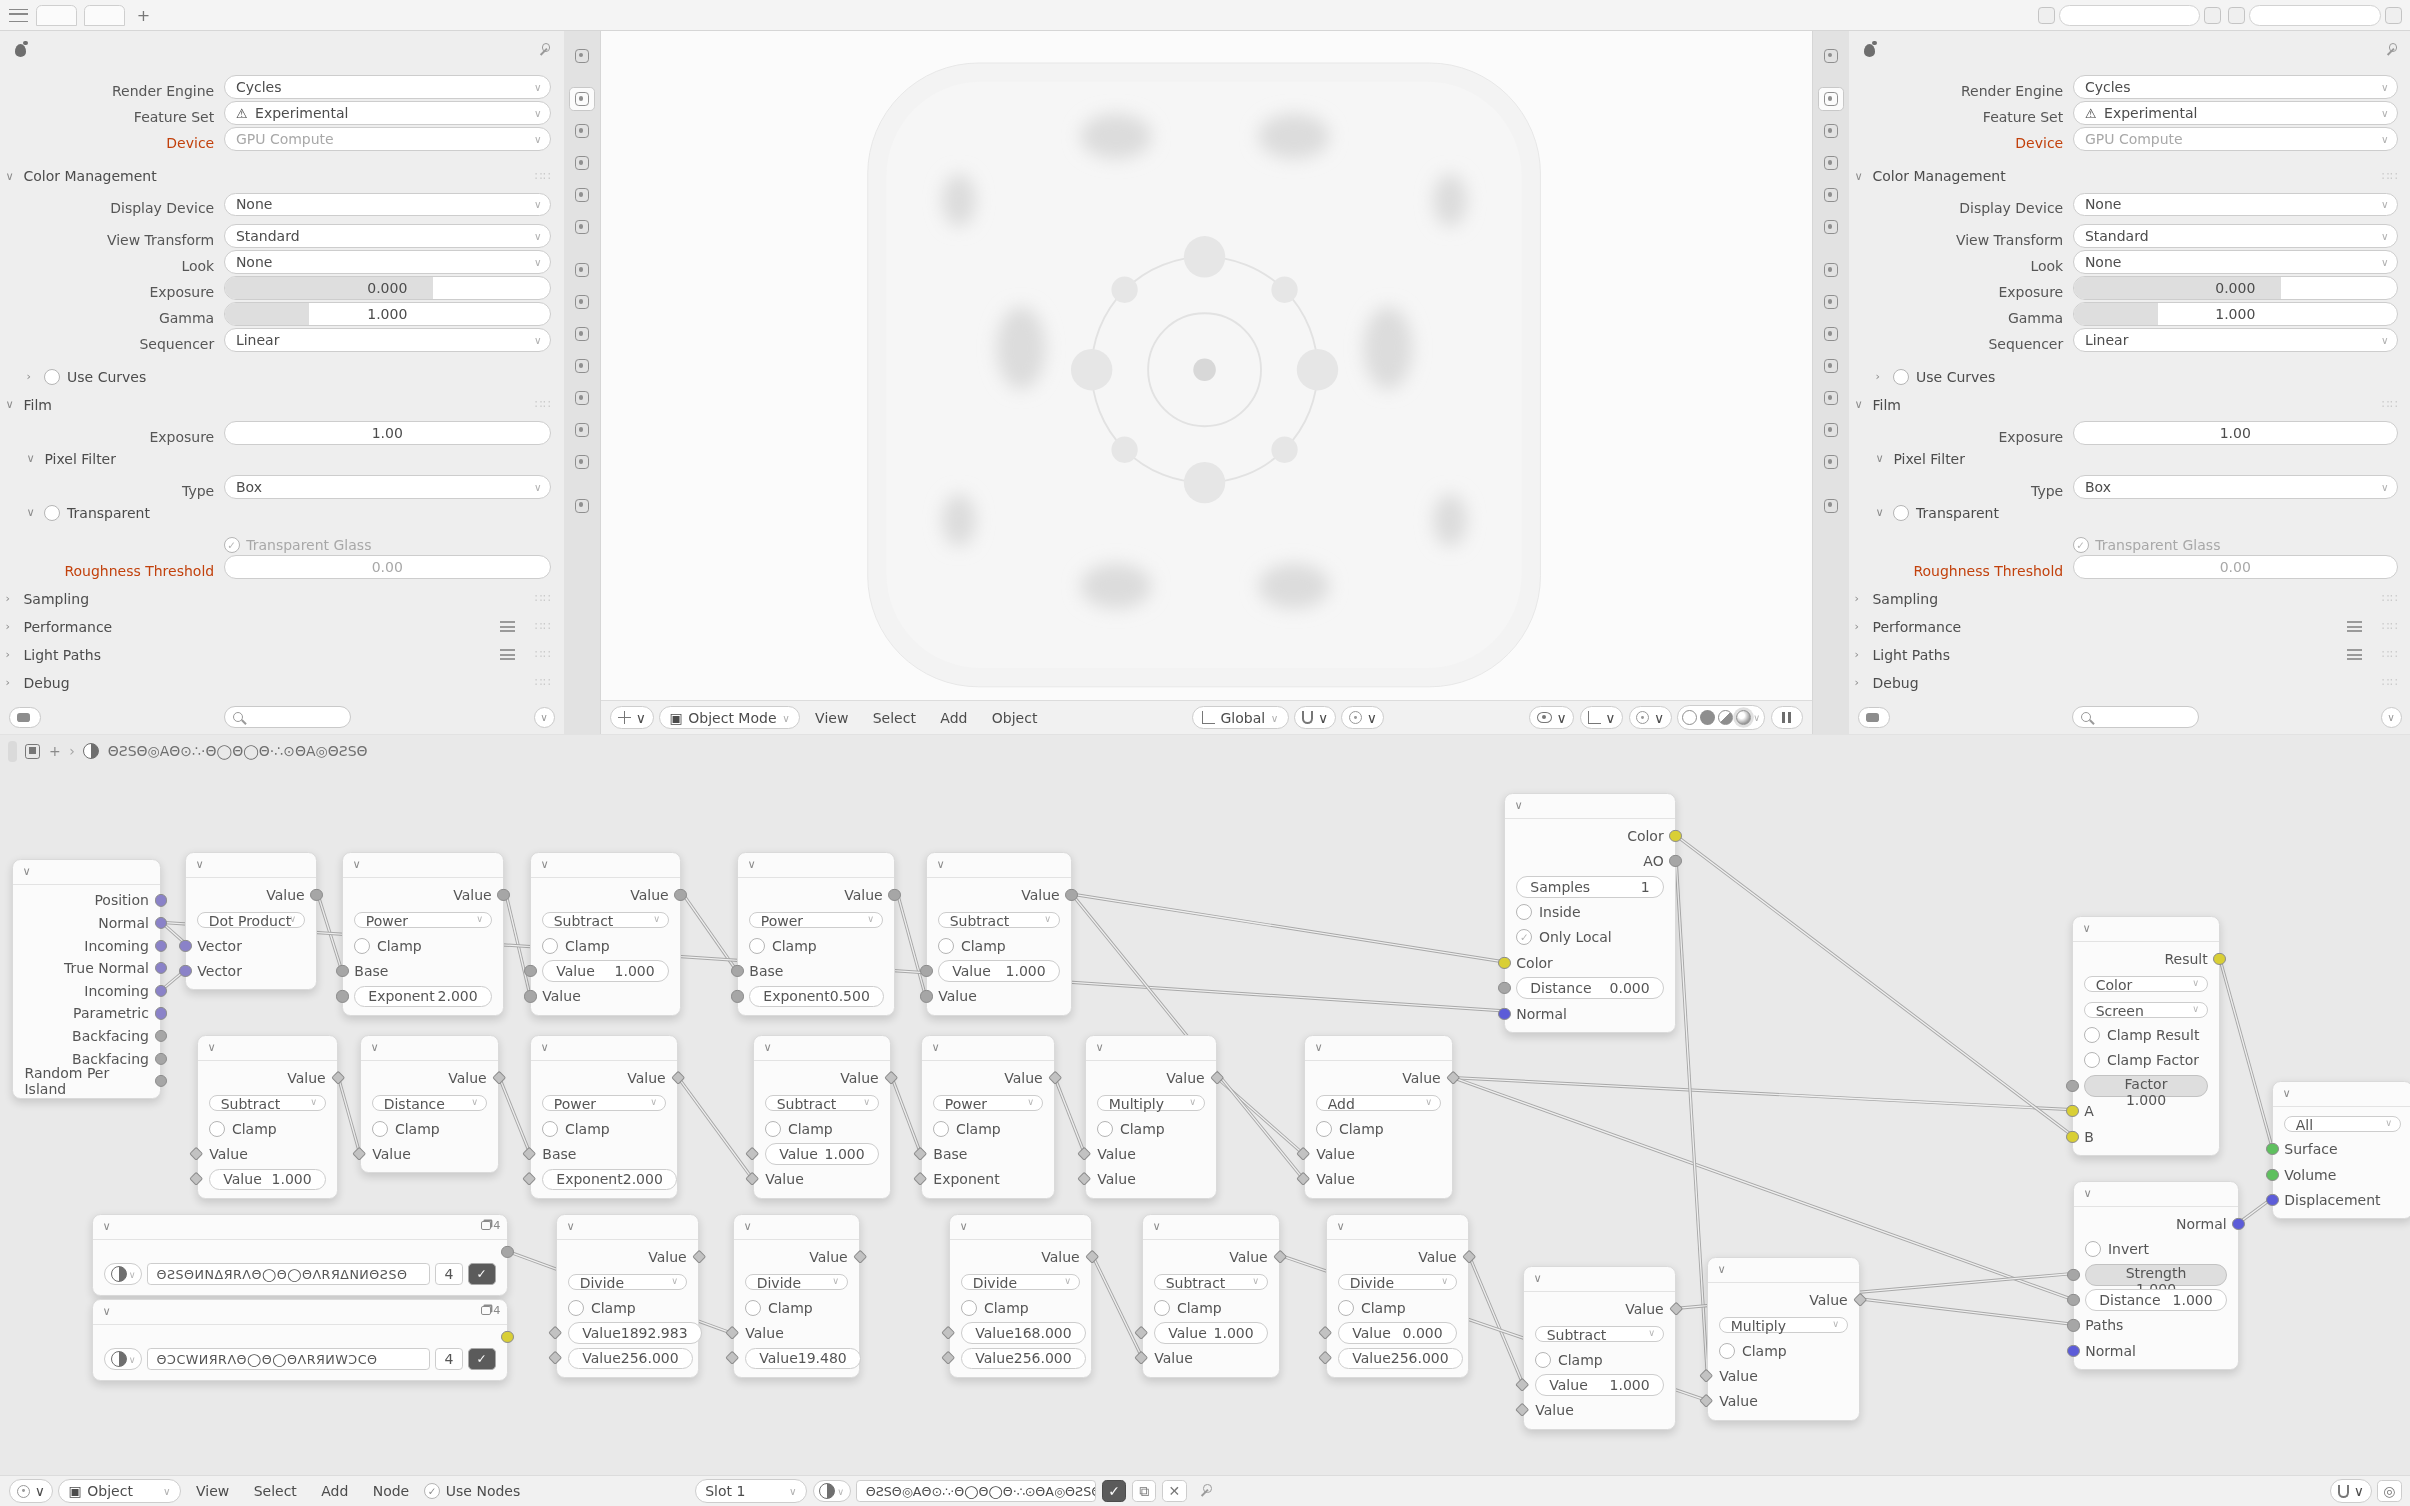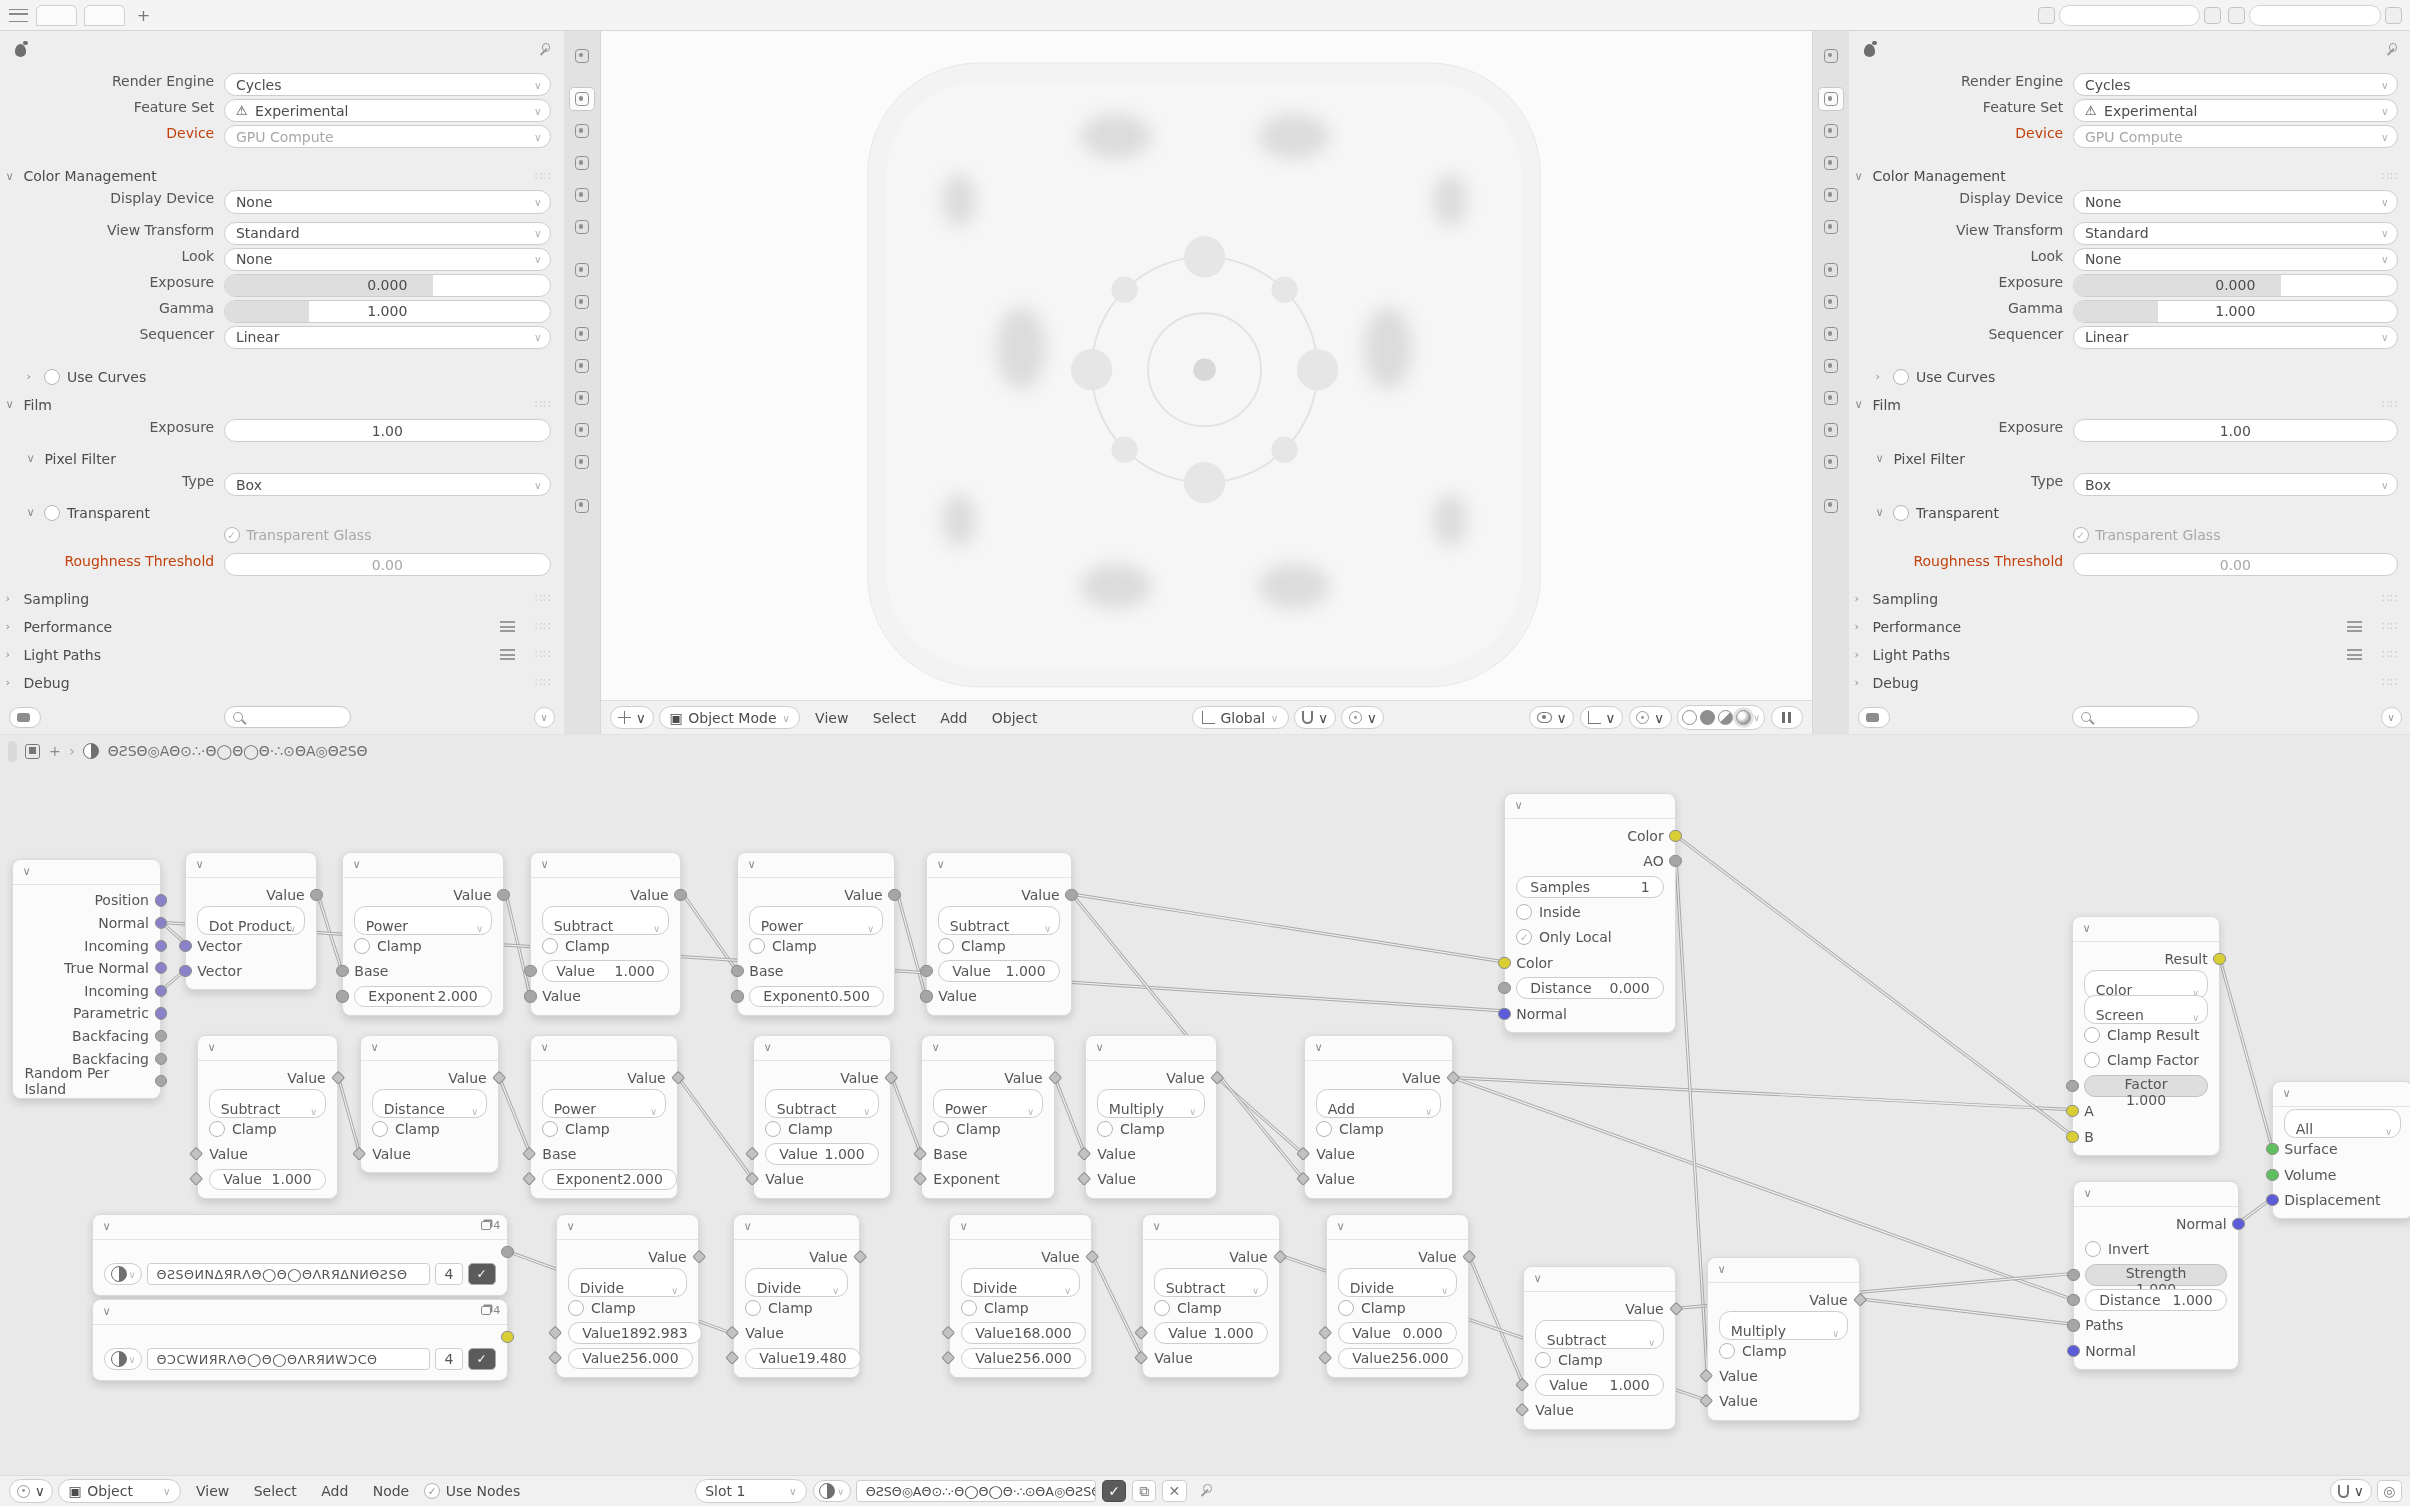--- a/index.html
+++ b/index.html
@@ -30,21 +30,21 @@
   .pbody { flex:1; display:flex; flex-direction:column; position:relative; }
   .phead { height:38px; display:flex; align-items:center; padding:0 13px; }
   .drop-ico { width:15px; height:19px; position:relative; }
   .drop-ico::before { content:""; position:absolute; left:1.9px; top:3.8px; width:11.3px; height:13px; background:#6e6e6e; border-radius:50% 50% 50% 50%/60% 60% 40% 40%; }
   .drop-ico::after { content:""; position:absolute; right:0; top:0; width:4.7px; height:4.7px; border-radius:50%; background:#6e6e6e; }
   .phead .spacer { flex:1; }
   .pin { width:15px; height:15px; position:relative; opacity:.55; }
   .pin::before { content:""; position:absolute; left:5.6px; top:0.9px; width:6.6px; height:6.6px; border:1.9px solid #555; border-radius:50%; }
   .pin::after { content:""; position:absolute; left:2.8px; top:8.5px; width:9.4px; height:1.9px; background:#555; transform:rotate(135deg); }
   .pcontent { flex:1; padding:3.8px 13px 0 5.6px; overflow:hidden; }
-  .prow { height:26px; display:flex; align-items:flex-start; }
+  .prow { height:26px; display:flex; align-items:flex-end; }
   .prow .plabel { width:218px; text-align:right; padding-right:9.4px; color:#565656; white-space:nowrap; }
   .prow .plabel.dis { color:#c2410c; }
   .pfield { flex:1; height:23.5px; border:0.9px solid #cdcdcd; border-radius:12.2px; background:#fff; display:flex; align-items:center; padding:0 11.3px; position:relative; color:#4c4c4c; }
   .pfield .chev { position:absolute; right:8.5px; color:#b0b0b0; font-size:10.4px; }
   .pfield.dis { color:#a8a8a8; }
   .pfield.num { justify-content:center; }
   .pfield .fillbar { position:absolute; left:0; top:0; bottom:0; background:#dedede; border-radius:12.2px 0 0 12.2px; z-index:0; }
   .pfield .fval { position:relative; z-index:1; width:100%; text-align:center; }
   .warn { color:#3c3c3c; margin-right:7.5px; font-size:13px; }
   .sectionrow { height:28px; display:flex; align-items:center; gap:6.6px; color:#4c4c4c; }
@@ -101,21 +101,21 @@
   .nhead { height:24.5px; border-bottom:0.9px solid #e3e3e3; display:flex; align-items:center; padding:0 9.4px; color:#8a8a8a; position:relative; }
   .nhead .chev { font-size:11.3px; }
   .usersbadge { position:absolute; right:6.6px; top:3.8px; font-size:11.3px; color:#8a8a8a; display:flex; align-items:center; gap:1.9px; }
   .usersbadge .pg { width:10.4px; height:8.5px; border:1.4px solid #8a8a8a; border-radius:1.9px; box-shadow:1.9px -1.9px 0 -0.5px #8a8a8a; }
   .nrow { height:25.4px; display:flex; align-items:center; padding:0 11.3px; position:relative; gap:6.6px; }
   .nrow.sm { height:22.6px; }
   .nrow.outr { justify-content:flex-end; }
   .sock { position:absolute; width:12.2px; height:12.2px; border-radius:50%; border:0.9px solid #8c8c8c; top:50%; transform:translateY(-50%); z-index:3; }
   .sock.dm { width:10.4px; height:10.4px; border-radius:1.9px; transform:translateY(-50%) rotate(45deg); }
   .sock.r { right:-6.6px; } .sock.l { left:-6.6px; }
-  .nselect { flex:1; height:29px; border:0.9px solid #cdcdcd; border-radius:11.3px; background:#fff; display:flex; align-items:flex-end; padding:0 10.4px; position:relative; }
+  .nselect { flex:1; height:16px; border:0.9px solid #cdcdcd; border-radius:11.3px; background:#fff; display:flex; align-items:flex-start; padding:0 10.4px; position:relative; }
   .nselect .chev { position:absolute; right:7.5px; color:#b5b5b5; font-size:9.4px; }
   .nfield { flex:1; height:21.7px; border:0.9px solid #cdcdcd; border-radius:11.3px; background:#fff; display:flex; align-items:center; justify-content:space-between; padding:0 13px; }
   .nfield.filled { background:#dedede; border-color:#c2c2c2;flex-direction:column; }
   .browse { width:38px; height:22.6px; border:0.9px solid #cdcdcd; border-radius:11.3px; background:#fff; display:flex; align-items:center; justify-content:center; gap:1.9px; }
   .dbname { flex:1; height:22.6px; border:0.9px solid #cdcdcd; border-radius:3.8px; background:#fff; display:flex; align-items:center; padding:0 8.5px; font-size:12.7px; letter-spacing:0.5px; overflow:hidden; white-space:nowrap; }
   .dbcount { width:28px; height:22.6px; border:0.9px solid #cdcdcd; background:#fff; display:flex; align-items:center; justify-content:center; border-radius:3.8px; }
   .shield { width:28px; height:22.6px; border:0.9px solid #a9a9a9; border-radius:4.7px; background:#5b5b5b; color:#fff; display:flex; align-items:center; justify-content:center; font-size:12.2px; }
   #nfooter { position:absolute; left:0; bottom:0; width:100%; height:31px; background:#f1f1f1; border-top:0.9px solid #dcdcdc; display:flex; align-items:center; padding:0 9.4px; gap:5.6px; }
   #nfooter .center { display:flex; align-items:center; gap:5.6px; margin-left:169px; }
   .sqbtn { width:24.5px; height:22.6px; border:0.9px solid #cdcdcd; border-radius:4.7px; background:#fff; display:flex; align-items:center; justify-content:center; color:#777; }

